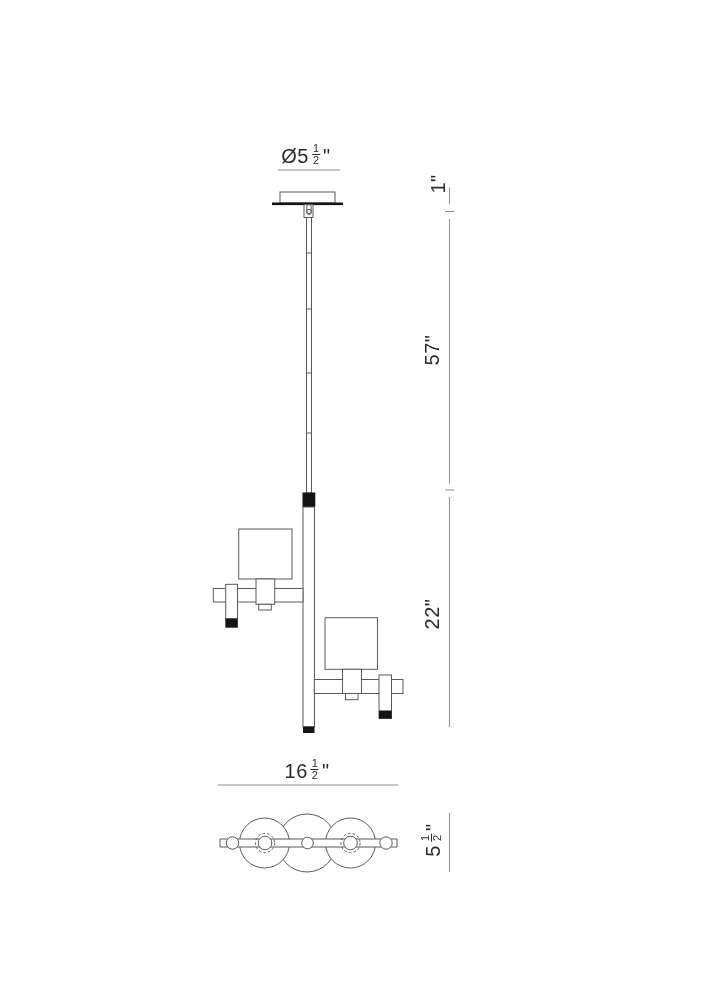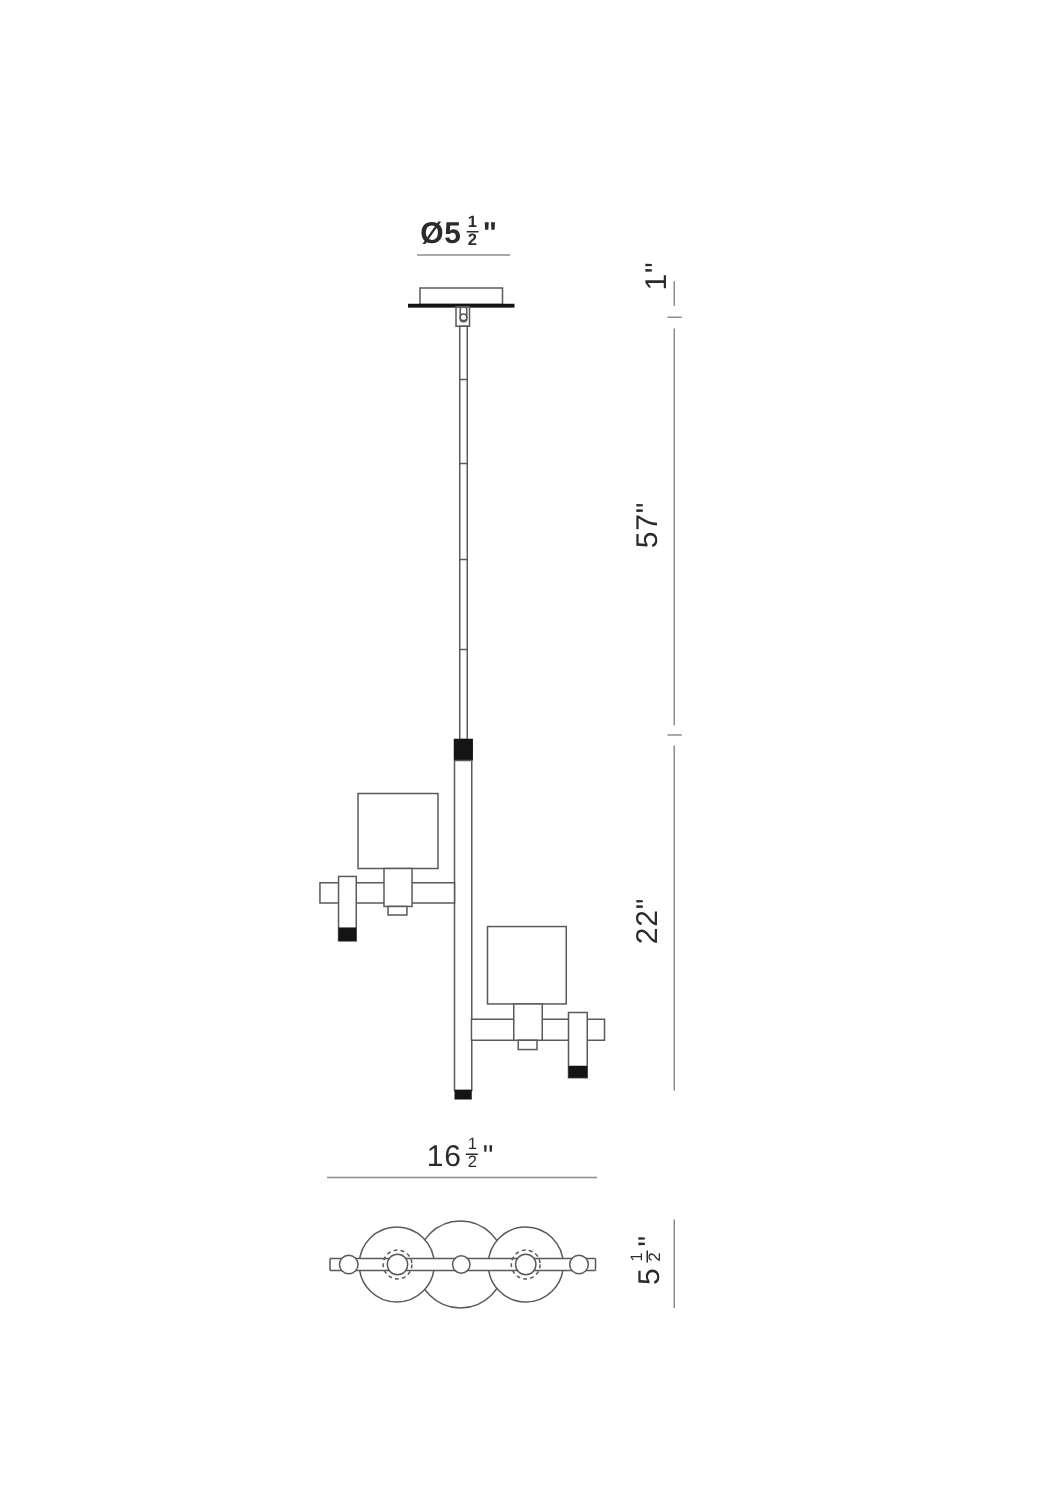--- a/index.html
+++ b/index.html
@@ -92,21 +92,21 @@
       <line class="dim" x1="449.5" y1="187.5" x2="449.5" y2="204"></line>
       <line class="dim" x1="449.5" y1="219" x2="449.5" y2="483.5"></line>
       <line class="dim" x1="449.5" y1="497" x2="449.5" y2="727"></line>
       <line class="dim" x1="445" y1="211.5" x2="454.5" y2="211.5"></line>
       <line class="dim" x1="445" y1="490" x2="454.5" y2="490"></line>
       <line class="dim" x1="218" y1="785" x2="398" y2="785"></line>
       <line class="dim" x1="449.5" y1="813" x2="449.5" y2="872"></line>
     </g>
   </svg>
 
-  <div class="dlabel center" style="left:306px;top:156px;font-weight:bold;">
+  <div class="dlabel center" style="left:306px;top:156px;">
     <span class="big">Ø5</span>
     <span class="frac">
       <span class="num">1</span>
       <span class="den">2</span>
     </span>
     <span class="big">"</span>
   </div>
 
   <div class="dlabel rot" style="left:438px;top:184px;">
     <span class="big">1"</span>

